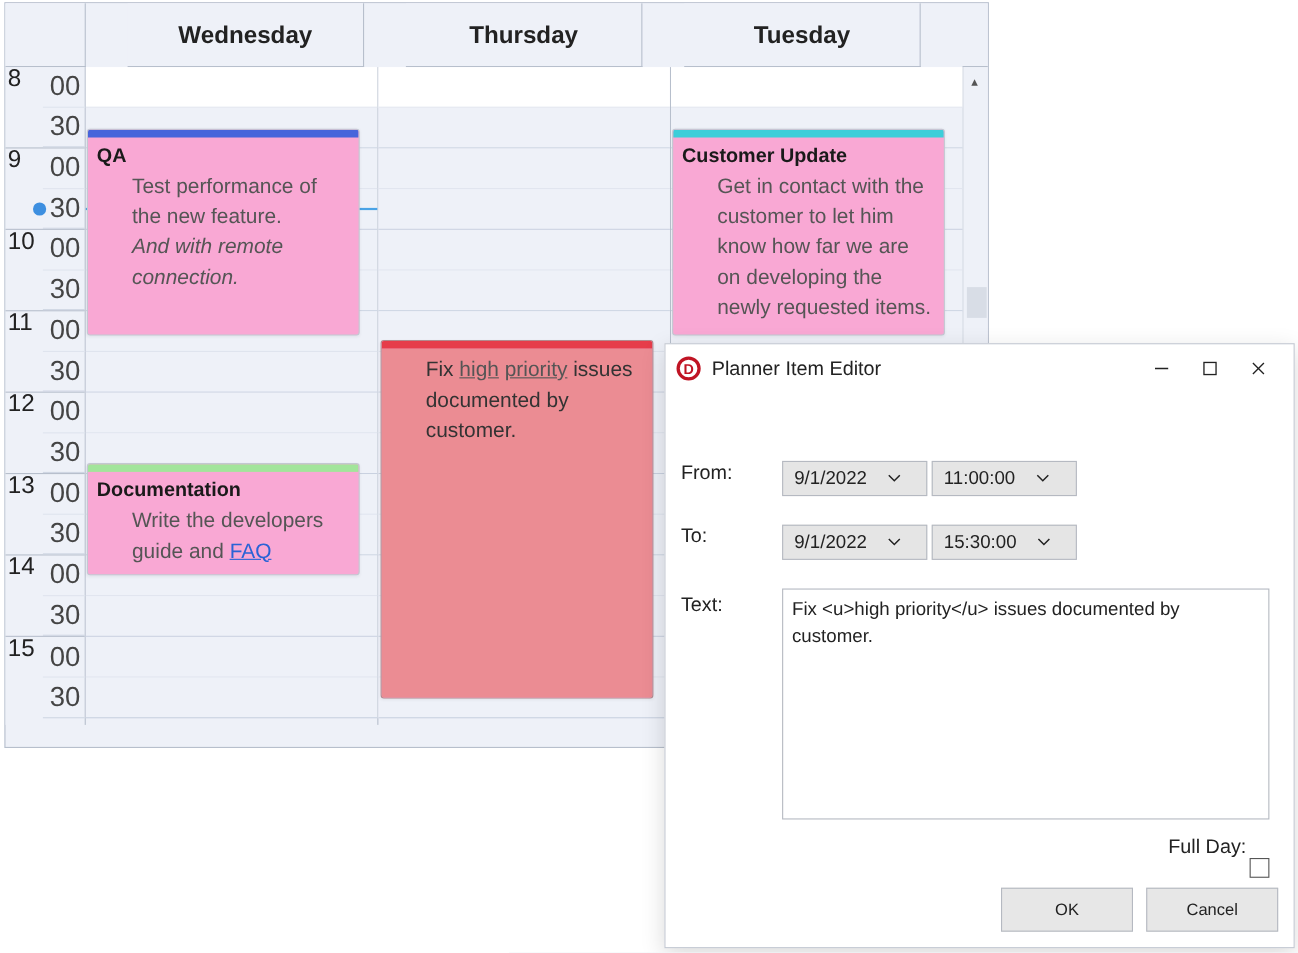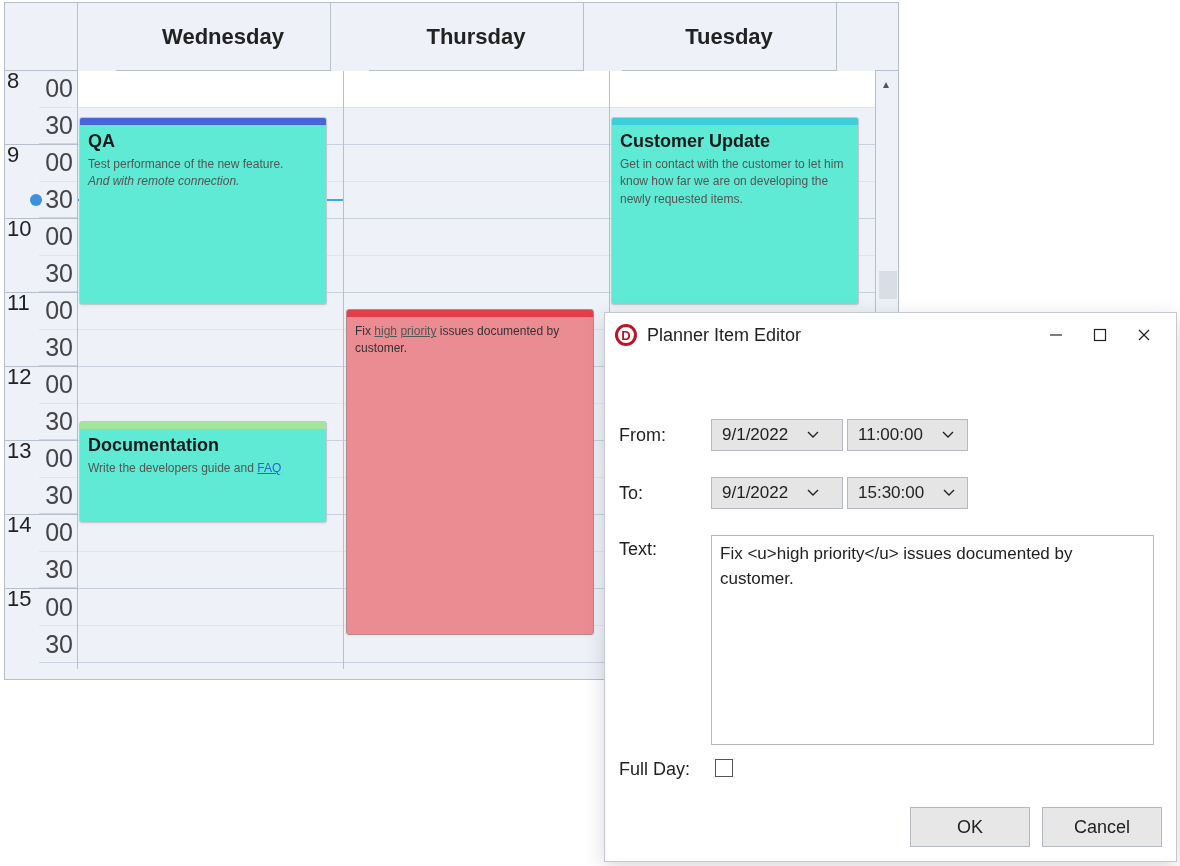--- a/index.html
+++ b/index.html
@@ -16,21 +16,21 @@
     position: absolute;
     left: 4px;
     top: 2px;
     width: 895px;
     height: 678px;
     border: 1px solid #b7bfcc;
     background: #eef1f8;
   }
   .header-row {
     display: flex;
-    height: 68px;
+    height: 58px;
     background: #eef1f8;
     gap: 38px;
   }
   .header-gutter {
     width: 73px;
     border-right: 1px solid #b7bfcc;
     border-bottom: 1px solid #b7bfcc;
     background: #eef1f8;
   }
   .day-header {
@@ -147,29 +147,29 @@
     width: 12px; height: 12px;
     background: #3d8fe0;
     border-radius: 50%;
   }
 
   
   .event {
     position: absolute;
     border: 1px solid #c3c8d2;
     border-radius: 3px;
-    background: #5eead4;
+    background: #f9a8d4;
     box-shadow: 0 1px 3px rgba(0,0,0,0.06);
     overflow: hidden;
     z-index: 5;
   }
   .event .bar { height: 7px; width: 100%; }
   .event .content { padding: 6px 8px 8px 8px; }
   .ev-title { font-size: 18px; font-weight: 700; color: #1a1a1a; margin-bottom: 4px; }
-  .ev-desc { font-size: 12px; color: #555; line-height: 1.45; }
+  .ev-desc { font-size: 19px; color: #555; line-height: 1.45; margin-left: 32px; }
   .ev-desc i { font-style: italic; text-align: right; }
   .ev-desc a, .ev-desc .u { color: #2a63d6; text-decoration: underline; }
   .ev-desc .u2 { text-decoration: underline; color: #555; }
 
   .event.qa    { left: 74px; top: 114px; width: 248px; height: 188px; }
   .event.qa .bar { background: #4765db; }
   .event.doc   { left: 74px; top: 418px; width: 248px; height: 102px; }
   .event.doc .bar { background: #a2e59b; }
   .event.cust  { left: 606px; top: 114px; width: 248px; height: 188px; }
   .event.cust .bar { background: #3cced9; }
@@ -208,60 +208,60 @@
     font-size:13px;font-weight:700;color:#c01424;
   }
   .title-spacer { flex: 1; }
   .win-btn {
     width: 44px; height: 30px;
     display:flex;align-items:center;justify-content:center;
     font-size:14px; color:#222;
   }
   .win-btn svg { stroke:#222; stroke-width:1.2; fill:none; }
   .dlg-body { padding: 10px 22px 0 14px; }
-  .frow { display:flex; align-items:center; margin: 26px 0; }
+  .frow { display:flex; align-items:flex-start; margin: 26px 0; }
   .frow.top { margin-top: 52px; }
   .flabel { width: 92px; font-size: 18px; color: #222; }
   .dcombo {
     height: 32px; display:flex; align-items:stretch;
     border: 1px solid #b5b9c1;
     background: #e5e5e5;
     margin-right: 4px;
   }
   .dcombo .val { padding: 4px 10px; font-size: 17px; color:#222; display:flex;align-items:center; }
   .dcombo .arr { width: 30px; display:flex;align-items:center;justify-content:center; }
   .dcombo .arr svg { stroke:#222; stroke-width:1.4; fill:none; }
   .dcombo.date { width: 132px; }
-  .dcombo.time { width: 121px; }
+  .dcombo.time { width: 132px; }
   .ftext { display:flex; align-items:flex-start; margin: 14px 0; }
   .ftext .flabel { padding-top: 4px; }
   .tbox {
     flex:1;
     height: 210px;
     border: 1px solid #b5b9c1;
     padding: 6px 8px;
     font-size: 17px;
     color: #222;
     line-height: 1.45;
     background:#fff;
     font-family: inherit;
     resize: none;
   }
-  .fcheck { display:flex; align-items:flex-start; margin-top: 8px; }
+  .fcheck { display:flex; align-items:flex-end; margin-top: 8px; flex-direction: column; }
   .fcheck .box { width: 18px; height: 18px; border:1.5px solid #555; margin-left: 4px; }
   .dlg-buttons {
     position:absolute;
     right: 14px; bottom: 14px;
     display:flex; gap: 12px;
   }
   .btn {
     width: 120px; height: 40px;
     border: 1px solid #b5b9c1;
     background: #e7e7e7;
-    font-size: 18px;
+    font-size: 15px;
     display:flex;align-items:center;justify-content:center;
     color:#222;
   }
 </style>
 </head>
 <body>
 
 <div class="planner">
   <div class="header-row">
     <div class="header-gutter"></div>

